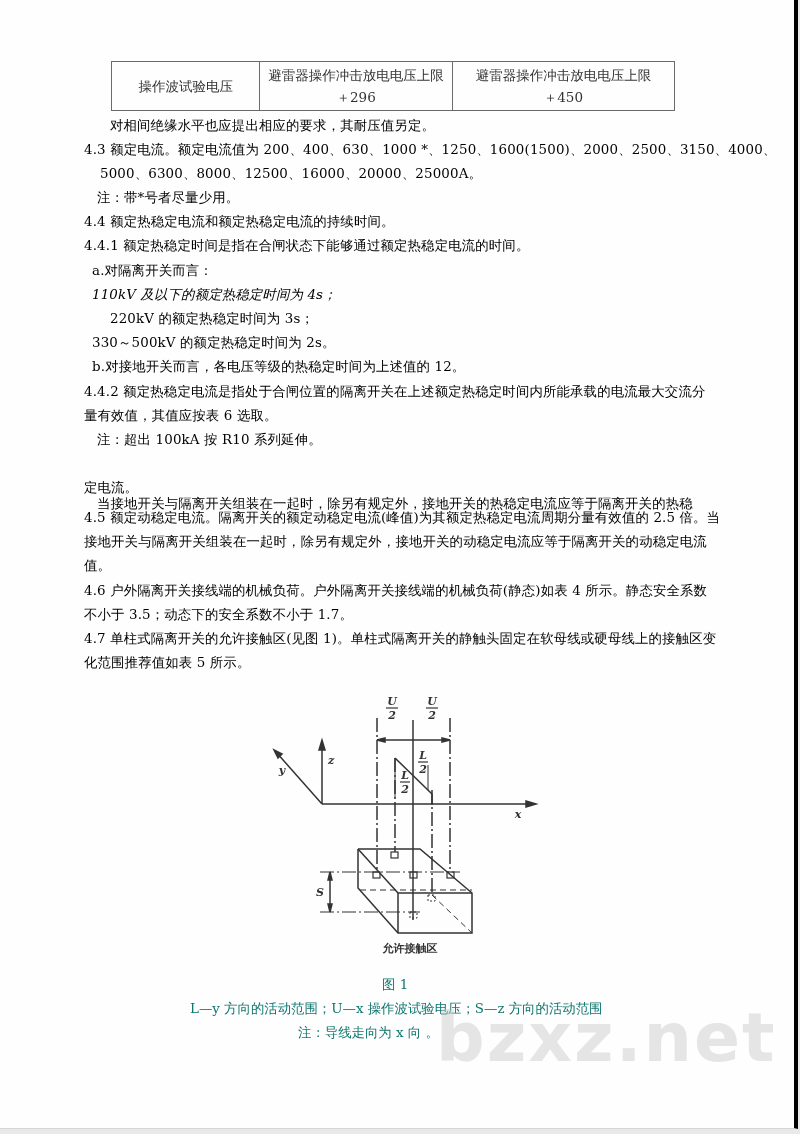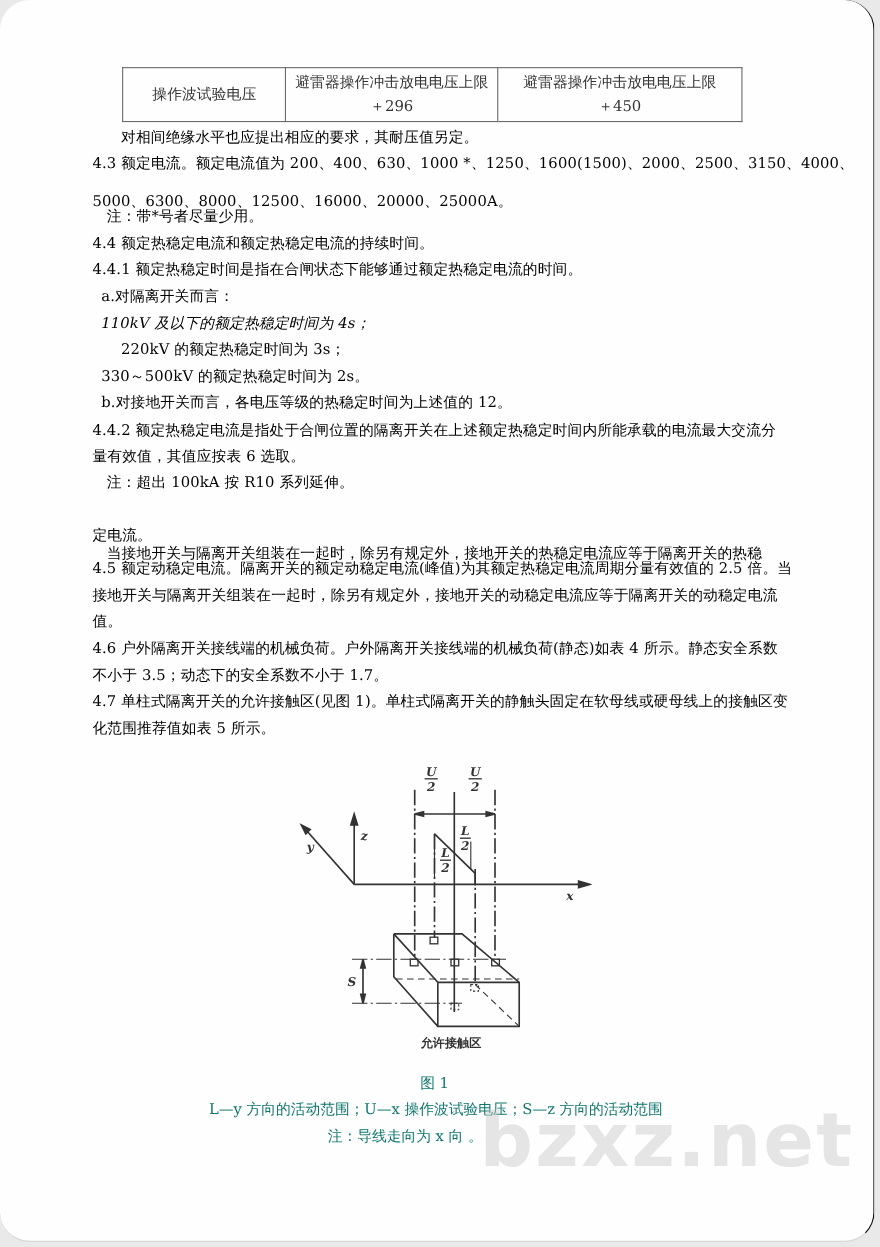--- a/index.html
+++ b/index.html
@@ -3,21 +3,21 @@
 <meta charset="utf-8">
 <style>
   html, body { margin: 0; padding: 0; }
   body {
     width: 800px; height: 1134px; background: #e9e9e9;
     font-family: "DejaVu Serif", "Liberation Serif", serif;
     color: #2a2a2a; overflow: hidden; position: relative;
   }
   .page {
     position: absolute; left: 0; top: 0; width: 794px; height: 1128px;
-    background: #fefefe; border-right: 1px solid #000000; border-bottom: 1px solid #d6d6d6; border-radius: 27px;
+    background: #fefefe; border-right: 4px solid #000000; border-bottom: 1px solid #d6d6d6;
   }
   .tbl {
     position: absolute; left: 111px; top: 61px; width: 564px; border-collapse: collapse;
     font-size: 13.5px; color: #333;
   }
   .tbl td { border: 1px solid #6a6a6a; text-align: center; vertical-align: middle; padding: 0; line-height: 22px; }
   .tbl td.c0 { width: 148px; height: 48px; }
   .tbl td.c1 { width: 192px; }
   .tbl td.c2 { width: 222px; }
   .line {
@@ -48,21 +48,21 @@
             <div>避雷器操作冲击放电电压上限</div>
             <div>＋450</div>
           </td>
     </tr>
   </tbody>
     </table>
 
   <div id="lines">
       <div class="line" style="left: 110px; top: 117px;">对相间绝缘水平也应提出相应的要求，其耐压值另定。</div>
       <div class="line" style="left: 84px; top: 141px;">4.3  额定电流。额定电流值为 200、400、630、1000    *、1250、1600(1500)、2000、2500、3150、4000、</div>
-      <div class="line" style="left: 84px; top: 165px; margin-top: 10px;">5000、6300、8000、12500、16000、20000、25000A。</div>
+      <div class="line" style="left: 100px; top: 165px;">5000、6300、8000、12500、16000、20000、25000A。</div>
       <div class="line" style="left: 97px; top: 189px;">注：带*号者尽量少用。</div>
       <div class="line" style="left: 84px; top: 213px;">4.4  额定热稳定电流和额定热稳定电流的持续时间。</div>
       <div class="line" style="left: 84px; top: 237px;">4.4.1  额定热稳定时间是指在合闸状态下能够通过额定热稳定电流的时间。</div>
       <div class="line" style="left: 92px; top: 262px;">a.对隔离开关而言：</div>
       <div class="line" style="left: 92px; top: 286px; font-style: italic;">110kV 及以下的额定热稳定时间为 4s；</div>
       <div class="line" style="left: 110px; top: 310px;">220kV 的额定热稳定时间为 3s；</div>
       <div class="line" style="left: 92px; top: 334px;">330～500kV 的额定热稳定时间为 2s。</div>
       <div class="line" style="left: 92px; top: 358px; text-align: right;">b.对接地开关而言，各电压等级的热稳定时间为上述值的 12。</div>
       <div class="line" style="left: 84px; top: 383px;">4.4.2  额定热稳定电流是指处于合闸位置的隔离开关在上述额定热稳定时间内所能承载的电流最大交流分</div>
       <div class="line" style="left: 84px; top: 407px;">量有效值，其值应按表 6 选取。</div>

